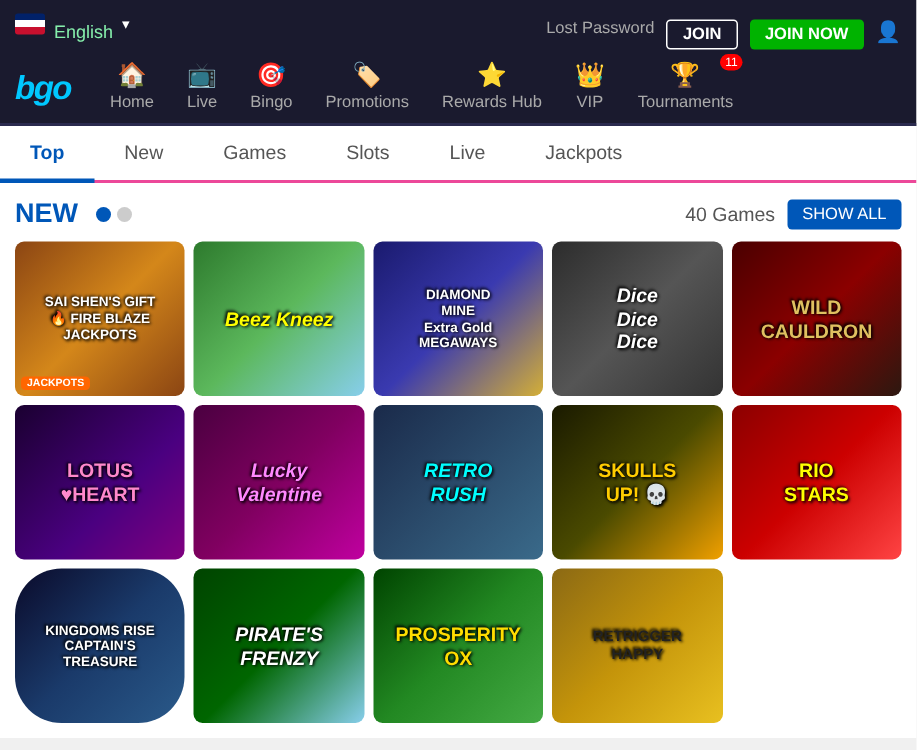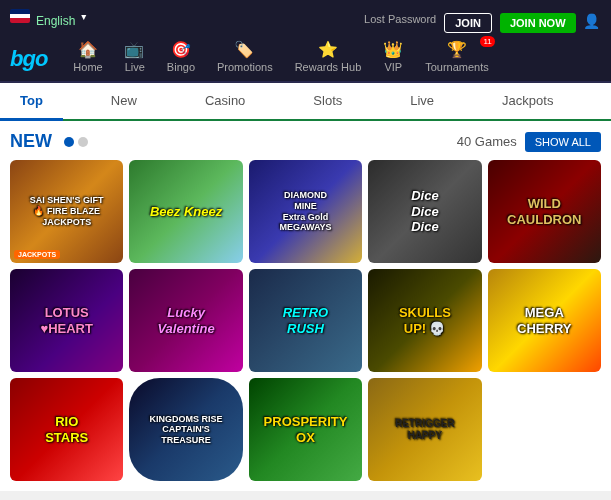--- a/index.html
+++ b/index.html
@@ -83,22 +83,21 @@
       font-size: 8px;
       padding: 1px 3px;
       border-radius: 8px;
       text-align: center;
     }
 
     
     .tabs {
       background: #fff;
       display: flex;
-      border-bottom: 2px solid #15803d;
-      gap: 28px;
+      border-bottom: 2px solid #ec4899;
     }
     .tab {
       padding: 10px 20px;
       font-size: 13px;
       color: #555;
       cursor: pointer;
       border-bottom: 3px solid transparent;
       margin-bottom: -2px;
     }
     .tab.active {
@@ -252,21 +251,21 @@
       <span class="nav-badge">11</span>
       <span class="nav-icon">🏆</span>
       <span>Tournaments</span>
     </div>
   </div>
 </div>
 
 <div class="tabs">
   <div class="tab active">Top</div>
   <div class="tab">New</div>
-  <div class="tab">Casino</div>
+  <div class="tab">Games</div>
   <div class="tab">Slots</div>
   <div class="tab">Live</div>
   <div class="tab">Jackpots</div>
 </div>
 
 <div class="main">
   <div class="section-header">
     <div class="section-title-area">
       <span class="section-title">NEW</span>
       <div class="pagination">
@@ -330,38 +329,38 @@
         <span class="game-label big" style="color:#00ffff; font-style:italic">RETRO<br>RUSH</span>
       </div>
     </div>
 
     <div class="game-card game-skulls">
       <div class="game-card-inner">
         <span class="game-label big" style="color:#ffcc00">SKULLS<br>UP! 💀</span>
       </div>
     </div>
 
-    <div class="game-card game-mega">
-      <div class="game-card-inner">
-        <span class="game-label big" style="color:#fff">MEGA<br>CHERRY</span>
-      </div>
-    </div>
 
     <div class="game-card game-rio">
       <div class="game-card-inner">
         <span class="game-label big" style="color:#ffff00">RIO<br>STARS</span>
       </div>
     </div>
 
     <div class="game-card game-captains">
       <div class="game-card-inner">
         <span class="game-label" style="font-size:9px">KINGDOMS RISE<br>CAPTAIN'S<br>TREASURE</span>
       </div>
     </div>
 
+    <div class="game-card game-pirates">
+      <div class="game-card-inner">
+        <span class="game-label big" style="color:#fff; font-style:italic">PIRATE'S<br>FRENZY</span>
+      </div>
+    </div>
 
     <div class="game-card game-prosperity">
       <div class="game-card-inner">
         <span class="game-label big" style="color:#ffdd00">PROSPERITY<br>OX</span>
       </div>
     </div>
 
     <div class="game-card game-retrigger">
       <div class="game-card-inner">
         <span class="game-label big" style="color:#222; font-size:10px">RETRIGGER<br>HAPPY</span>

